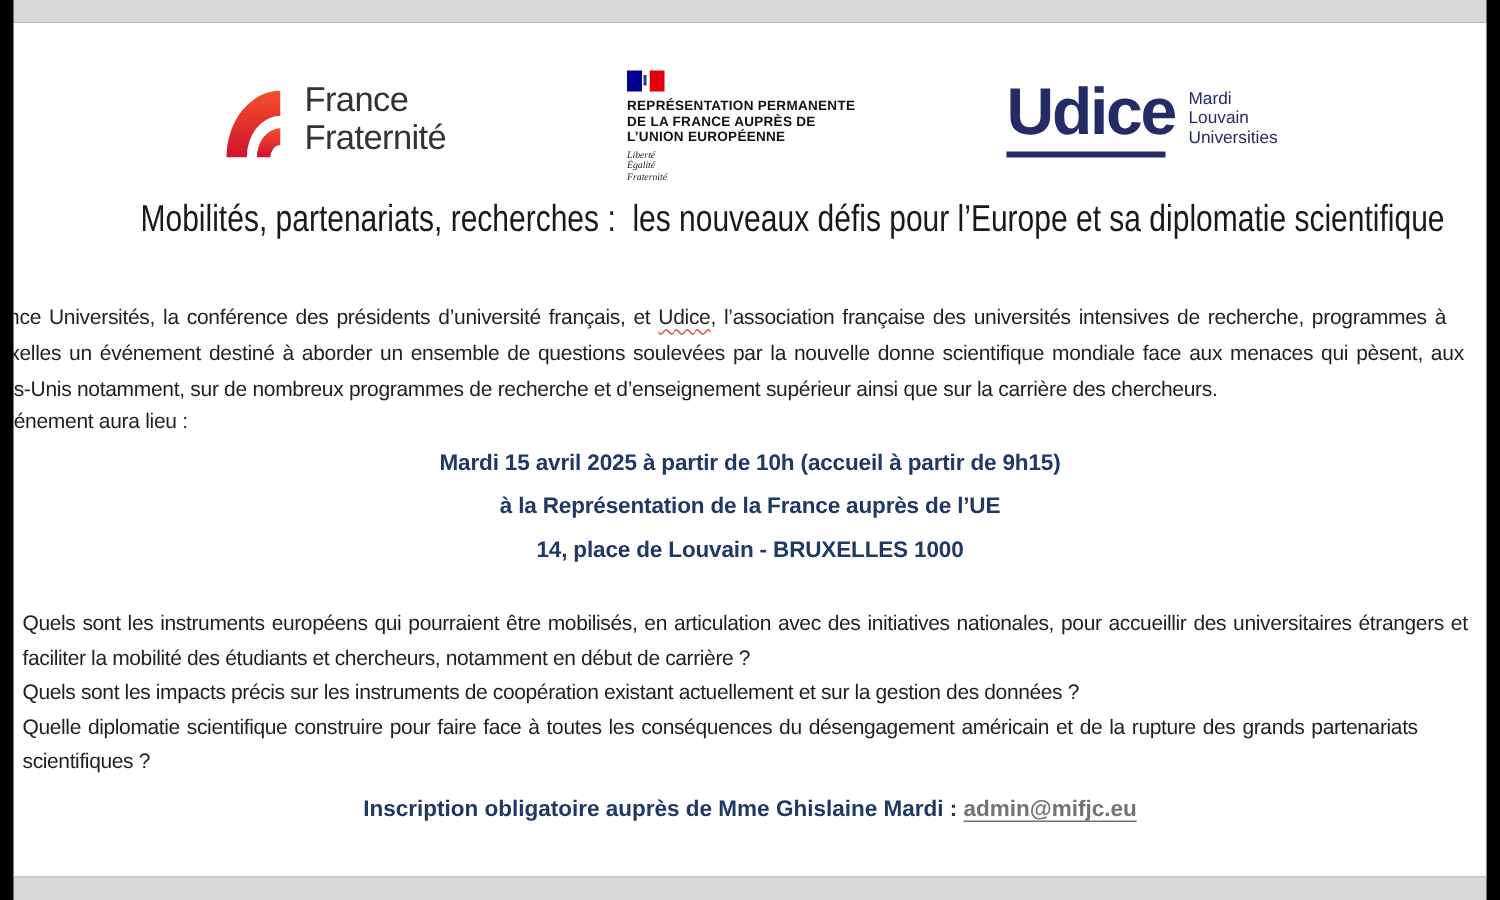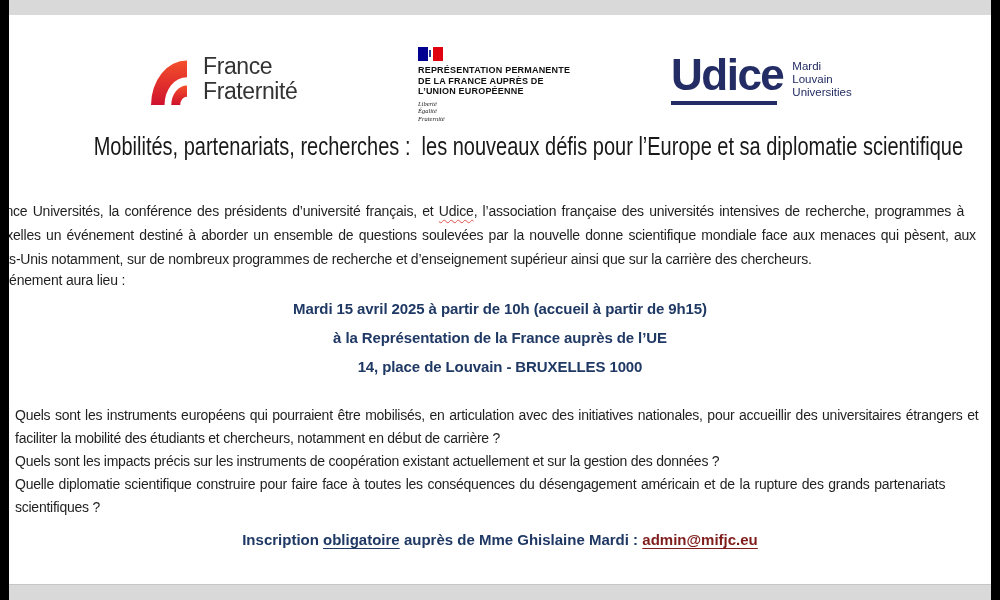--- a/index.html
+++ b/index.html
@@ -46,22 +46,22 @@
          color:#1f3864;font-weight:700;font-size:15px;letter-spacing:-0.1px;}
   .event .evline{height:29px;line-height:17px;white-space:nowrap;}
 
   .questions{position:absolute;top:389px;left:0;width:100%;padding-left:30px;box-sizing:border-box;
              font-size:14px;color:#1f1f1f;letter-spacing:-0.25px;}
   .questions .line{white-space:nowrap;height:23px;line-height:23px;}
   .questions .line.stretch{word-spacing:1px;}
 
   .reg{position:absolute;top:516px;left:0;width:100%;text-align:center;
        font-size:15px;font-weight:700;color:#1f3864;white-space:nowrap;}
-  .reg .emph{text-decoration:underline;text-underline-offset:3px;margin-top:44px;}
-  .reg a{color:#7f1d1d;text-underline-offset:3px;}
+  .reg .emph{text-underline-offset:3px;margin-top:44px;}
+  .reg a{color:#737373;text-underline-offset:3px;}
 </style>
 </head>
 <body>
 
 <div class="frame">
   <div class="strip top"></div>
   <div class="strip bottom"></div>
 
   <div class="page">
     <div class="content">

